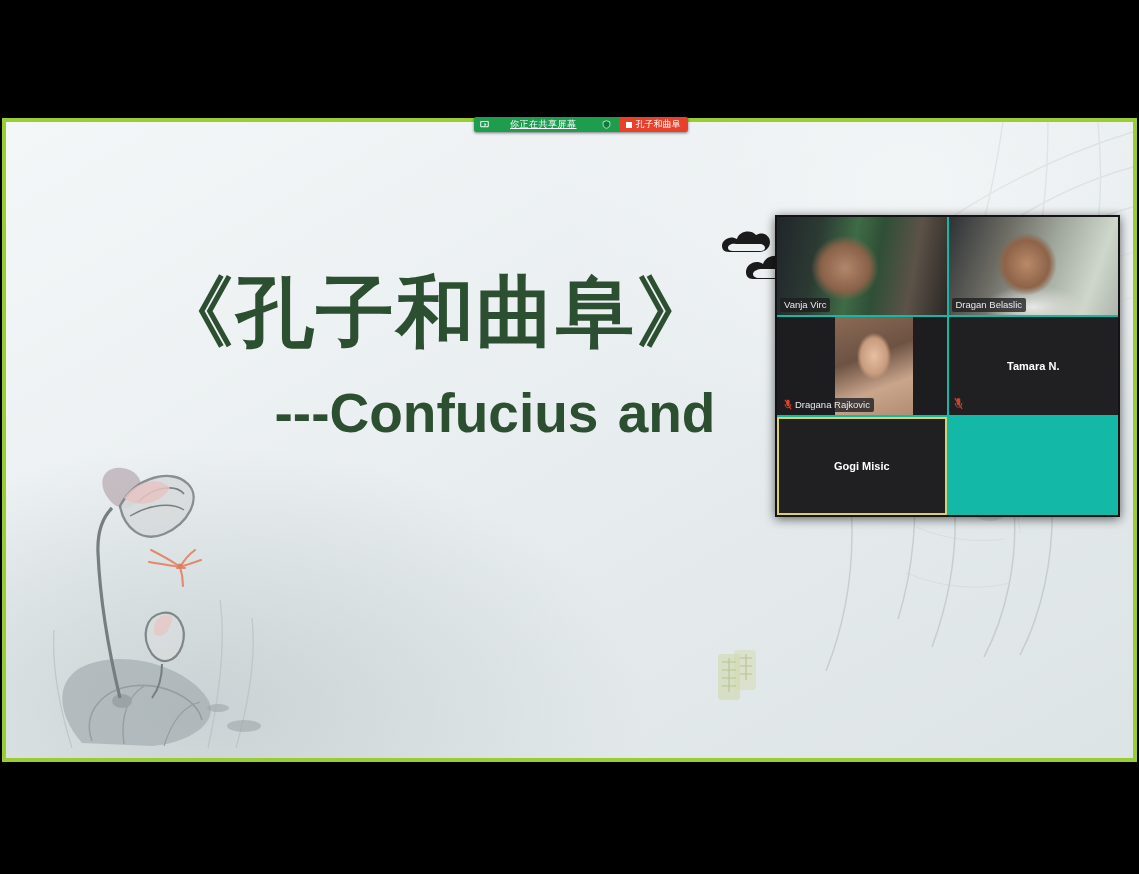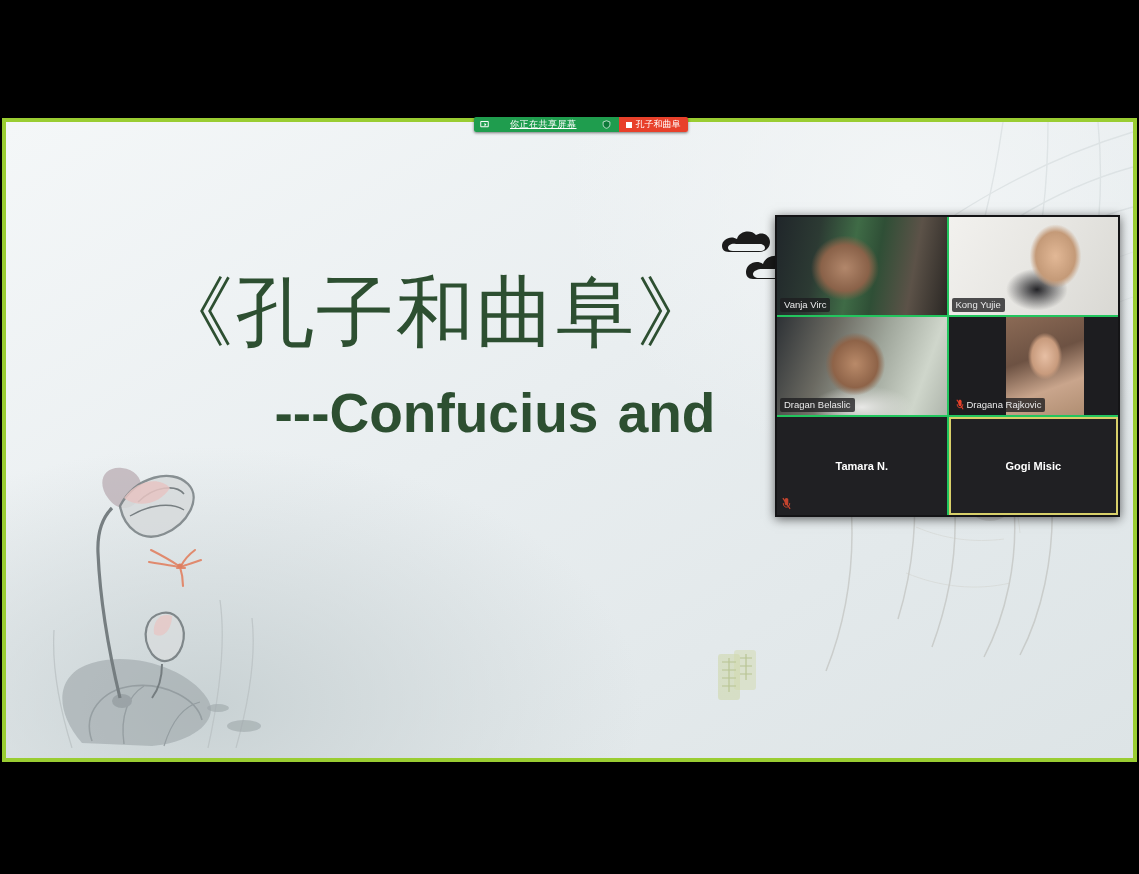--- a/index.html
+++ b/index.html
@@ -35,21 +35,21 @@
     opacity: .5; pointer-events: none;
   }
 
   
   #slide-title-block {
     position: absolute; left: 0; top: 150px; width: 740px;
     color: #2b4a2b;
     text-align: left;
   }
   #title-cn {
-    font-size: 78px; font-weight: 400; line-height: 1.05;
+    font-size: 78px; font-weight: 700; line-height: 1.05;
     letter-spacing: 2px; padding-left: 150px;
     color: #2d4f31;
     font-family: "DejaVu Sans", sans-serif;
   }
   #title-en {
     font-size: 55px; font-weight: 700; line-height: 1.22;
     color: #2d4f31; padding-left: 118px; margin-top: 26px;
     word-spacing: 4px;
     text-align: center;
   }
@@ -94,21 +94,21 @@
     background: #e8402a; color: #ffffff;
     display: flex; align-items: center; gap: 4px;
     padding: 0 7px; font-size: 9px; white-space: nowrap; cursor: pointer;
   }
   .sq-stop { width: 6px; height: 6px; background: #fff; display: inline-block; }
 
   
   #video-grid {
     position: absolute; left: 775px; top: 215px;
     width: 345px; height: 302px;
-    background: #22c55e;
+    background: #14b8a6;
     border: 2px solid #141416;
     display: grid;
     grid-template-columns: 1fr 1fr;
     grid-template-rows: 1fr 1fr 1fr;
     gap: 2px;
     box-shadow: 0 2px 10px rgba(0,0,0,.6);
   }
   .tile {
     position: relative; background: #222225; overflow: hidden;
   }
@@ -305,26 +305,20 @@
 
   <div id="video-grid">
 
     <div class="tile">
       <div class="vid-vanja"></div>
       <div class="tile-name">
         <span>Vanja Virc</span>
       </div>
     </div>
 
-    <div class="tile">
-      <div class="vid-kong"></div>
-      <div class="tile-name">
-        <span>Kong Yujie</span>
-      </div>
-    </div>
 
     <div class="tile">
       <div class="vid-dragan"></div>
       <div class="tile-name">
         <span>Dragan Belaslic</span>
       </div>
     </div>
 
     <div class="tile">
       <div class="vid-dragana">

